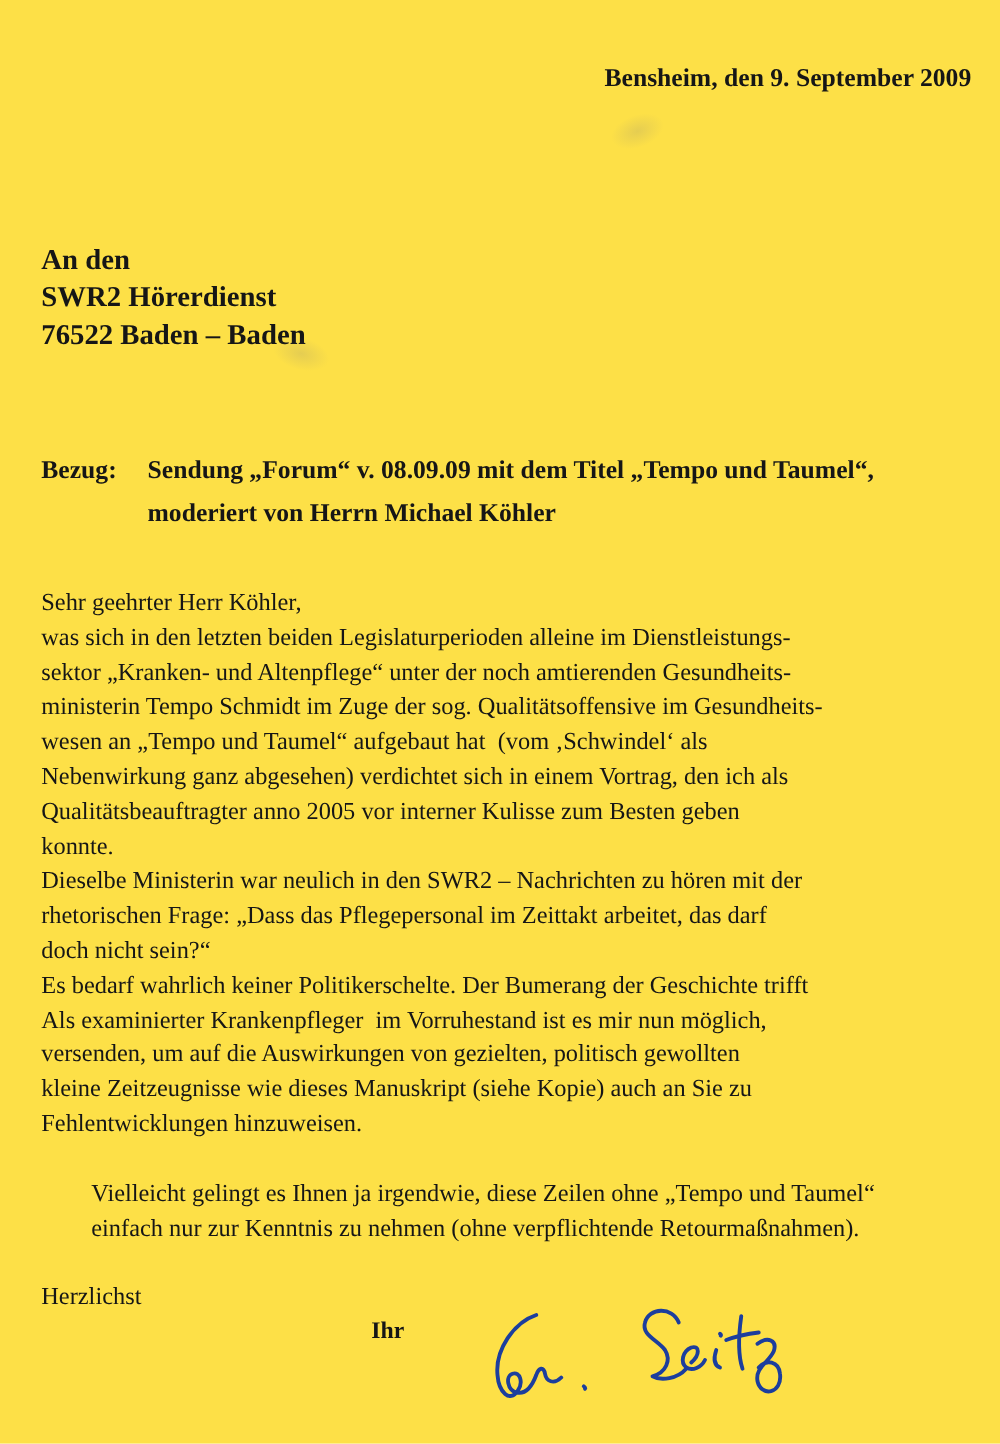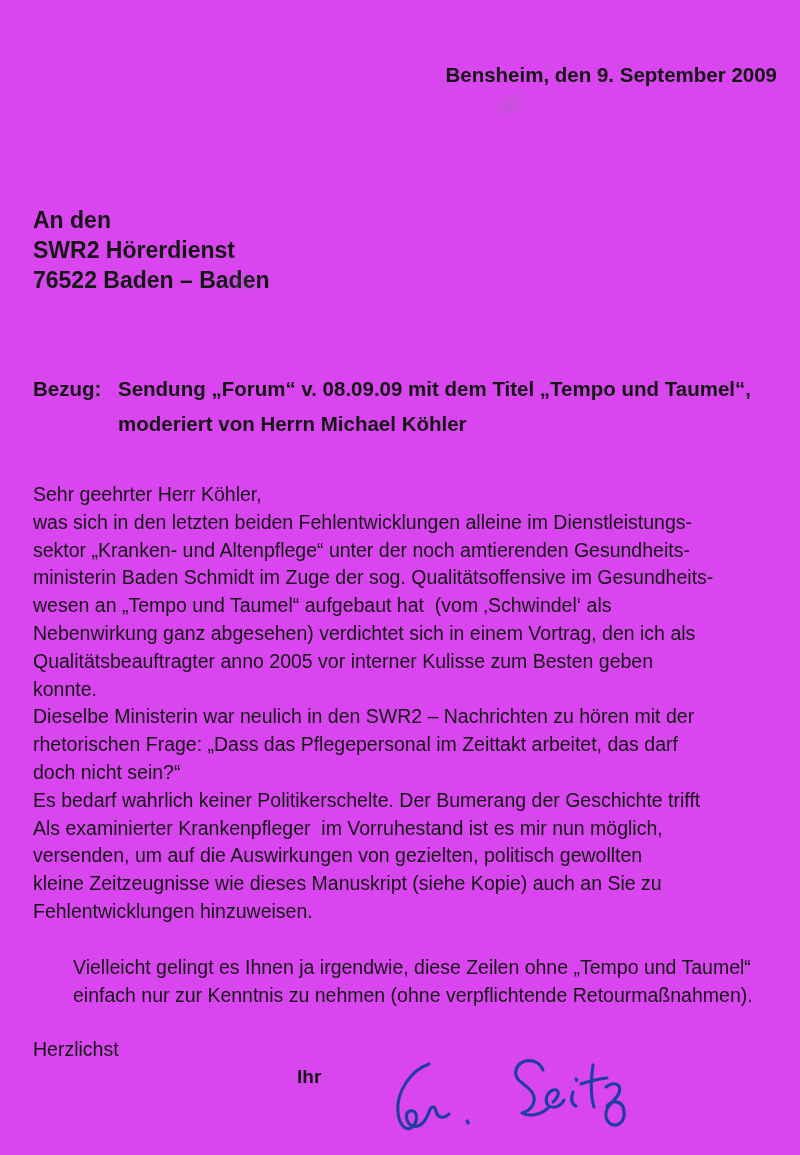--- a/index.html
+++ b/index.html
@@ -1,23 +1,23 @@
 <!DOCTYPE html>
 <html lang="de"><head>
 <meta charset="utf-8">
 <style>
   html, body { margin: 0; padding: 0; background: #ffffff; }
   .page {
     position: relative;
     width: 800px;
     height: 1155px;
     box-sizing: border-box;
-    padding: 12px 23px 0 33px;
-    background: #d946ef;
-    font-family: Liberation Sans, sans-serif;
+    padding: 0 23px 0 33px;
+    background: #fde047;
+    font-family: Liberation Serif, serif;
     color: #161616;
     overflow: hidden;
   }
   .line { white-space: pre; }
   .dateline {
     margin-top: 49px;
     text-align: right;
     font-size: 20.5px;
     line-height: 28px;
     font-weight: 600;
@@ -91,23 +91,23 @@
     <div class="subject-label line">Bezug:</div>
     <div>
         <div class="line">Sendung „Forum“ v. 08.09.09 mit dem Titel „Tempo und Taumel“,</div>
         <div class="line">moderiert von Herrn Michael Köhler</div>
       </div>
   </div>
 
   <div class="body">
     <div>
         <div class="line">Sehr geehrter Herr Köhler,</div>
-        <div class="line">was sich in den letzten beiden Fehlentwicklungen alleine im Dienstleistungs-</div>
+        <div class="line">was sich in den letzten beiden Legislaturperioden alleine im Dienstleistungs-</div>
         <div class="line">sektor „Kranken- und Altenpflege“ unter der noch amtierenden Gesundheits-</div>
-        <div class="line">ministerin Baden Schmidt im Zuge der sog. Qualitätsoffensive im Gesundheits-</div>
+        <div class="line">ministerin Tempo Schmidt im Zuge der sog. Qualitätsoffensive im Gesundheits-</div>
         <div class="line">wesen an „Tempo und Taumel“ aufgebaut hat  (vom ‚Schwindel‘ als</div>
         <div class="line">Nebenwirkung ganz abgesehen) verdichtet sich in einem Vortrag, den ich als</div>
         <div class="line">Qualitätsbeauftragter anno 2005 vor interner Kulisse zum Besten geben</div>
         <div class="line">konnte.</div>
         <div class="line">Dieselbe Ministerin war neulich in den SWR2 – Nachrichten zu hören mit der</div>
         <div class="line">rhetorischen Frage: „Dass das Pflegepersonal im Zeittakt arbeitet, das darf</div>
         <div class="line">doch nicht sein?“</div>
         <div class="line">Es bedarf wahrlich keiner Politikerschelte. Der Bumerang der Geschichte trifft</div>
         <div class="line">Als examinierter Krankenpfleger  im Vorruhestand ist es mir nun möglich,</div>
         <div class="line">versenden, um auf die Auswirkungen von gezielten, politisch gewollten</div>

